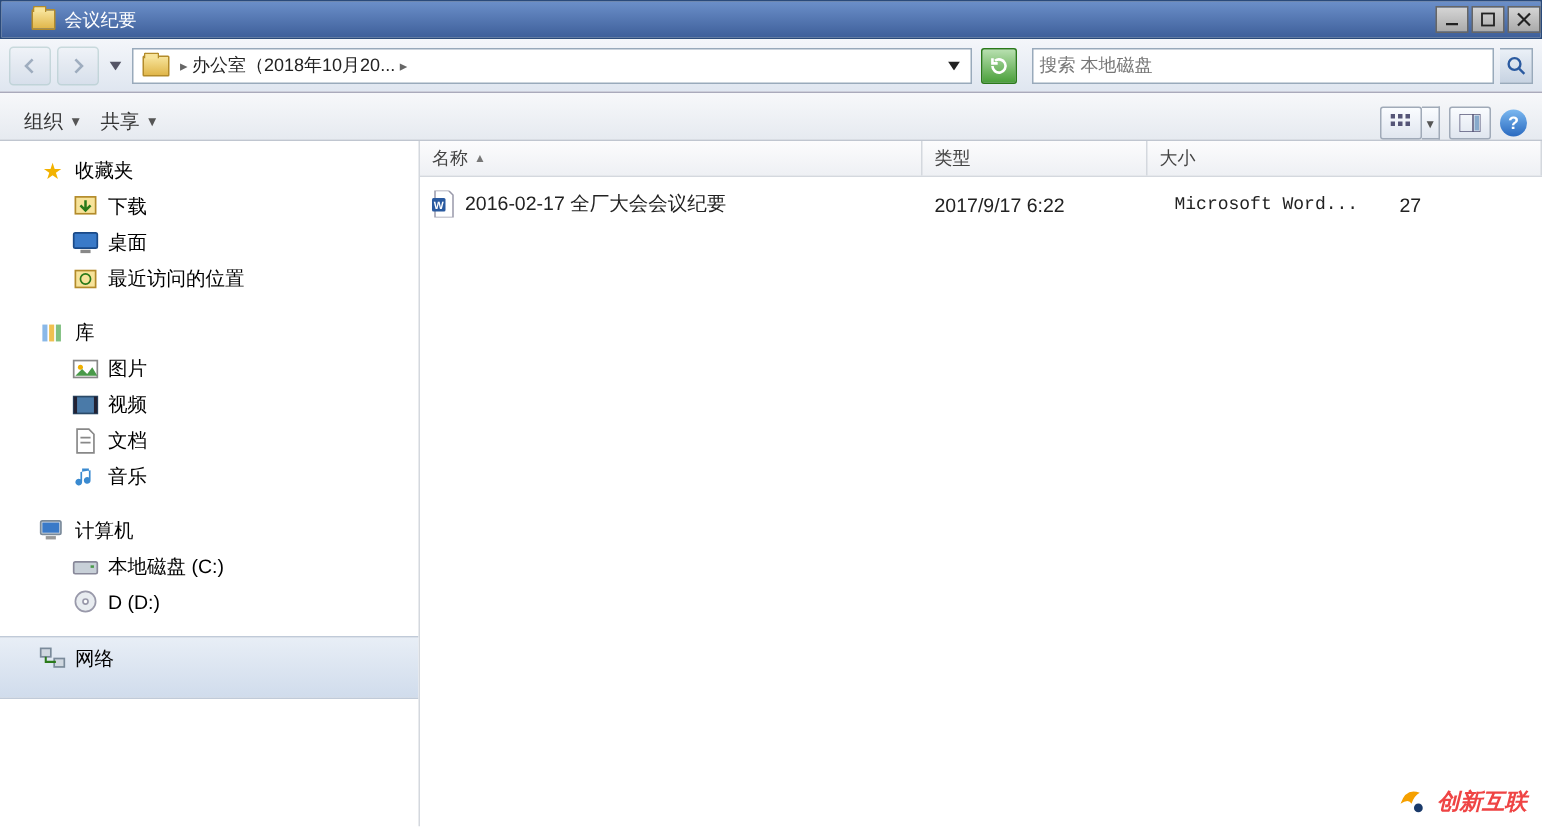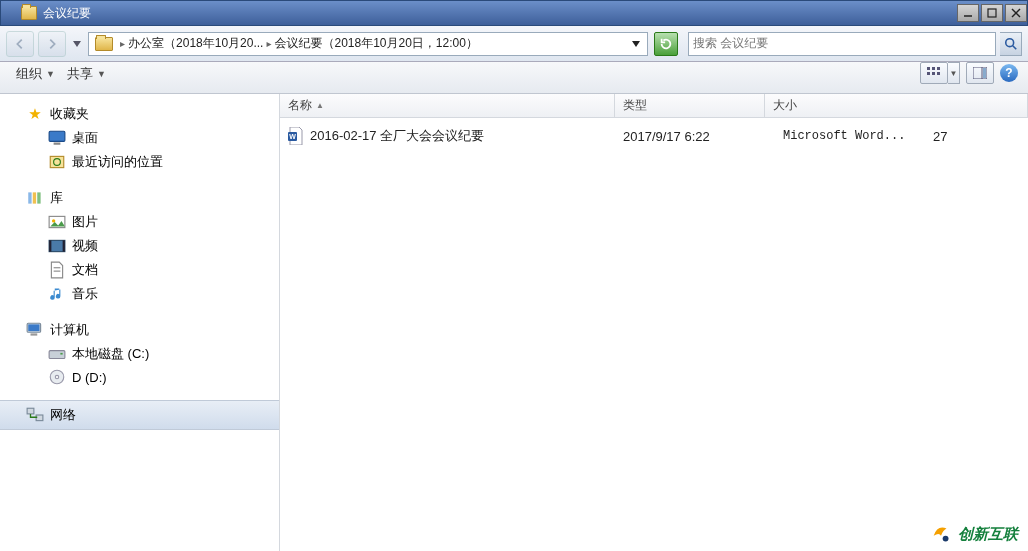--- a/index.html
+++ b/index.html
@@ -26,36 +26,36 @@
   .address .sep{color:#666;margin:0 3px;font-size:10px;}
   .address .crumb{color:#222;white-space:nowrap;}
   .address-drop{width:18px;display:flex;align-items:center;justify-content:center;margin-left:auto;}
   .refresh{width:24px;height:24px;background:linear-gradient(#b8e0b0,#4aa03a);border:1px solid #2a7a1a;border-radius:2px;display:flex;align-items:center;justify-content:center;margin-left:2px;}
   .refresh svg{width:14px;height:14px;stroke:#fff;stroke-width:2;fill:none;}
   .search{flex:1;height:24px;background:#fff;border:1px solid #9ab;margin-left:6px;display:flex;align-items:center;padding:0 4px;font-size:12px;color:#777;}
   .search-btn{width:22px;height:24px;background:linear-gradient(#eaf0f7,#c7d3e2);border:1px solid #9ab;border-left:none;display:flex;align-items:center;justify-content:center;}
   .search-btn svg{width:14px;height:14px;}
 
   
-  .toolbar{height:32px;background:linear-gradient(#f7f8fa,#e6eaf0);border-bottom:1px solid #c0c6d0;display:flex;align-items:flex-start;padding:0 10px;font-size:13px;color:#333;}
+  .toolbar{height:32px;background:linear-gradient(#f7f8fa,#e6eaf0);border-bottom:1px solid #c0c6d0;display:flex;align-items:flex-end;padding:0 10px;font-size:13px;color:#333;}
   .toolbtn{display:flex;align-items:center;gap:4px;padding:3px 6px;border-radius:2px;}
   .toolbtn .tri{font-size:9px;color:#555;}
   .toolbar .right{margin-left:auto;display:flex;align-items:center;gap:6px;}
   .viewbtn{width:28px;height:22px;border:1px solid #a0aab8;background:linear-gradient(#fafcff,#e0e6ef);border-radius:2px;display:flex;align-items:center;justify-content:center;}
   .viewdrop{width:12px;height:22px;border:1px solid #a0aab8;border-left:none;background:linear-gradient(#fafcff,#e0e6ef);display:flex;align-items:center;justify-content:center;font-size:8px;color:#555;}
   .helpbtn{width:18px;height:18px;border-radius:50%;background:linear-gradient(#7bb8f0,#2a6ac0);color:#fff;font-size:12px;display:flex;align-items:center;justify-content:center;font-weight:bold;}
 
   
   .split{display:flex;height:calc(551px - 26px - 36px - 32px);}
   .sidebar{width:280px;border-right:1px solid #d4d8de;background:#fff;padding:8px 0;font-size:13px;overflow:hidden;}
   .sidegroup{margin-bottom:12px;}
   .sideitem{display:flex;align-items:center;gap:6px;padding:3px 0 3px 26px;cursor:default;}
   .sideitem.child{padding-left:48px;}
   .sideitem .ic{width:18px;height:16px;display:flex;align-items:center;justify-content:center;}
-  .sideitem.network{background:linear-gradient(#e8eef6,#d0dcec);border-top:1px solid #c0cad8;border-bottom:1px solid #c0cad8;margin:0;padding-top:5px;padding-bottom:5px;}
+  .sideitem.network{background:linear-gradient(#e8eef6,#d0dcec);border-top:1px solid #c0cad8;border-bottom:1px solid #c0cad8;margin:0;padding-top:5px;padding-bottom:17px;}
 
   
   .ic-star{color:#f2b200;font-size:15px;}
   
   
   .content{flex:1;display:flex;flex-direction:column;}
   .colheaders{height:24px;background:linear-gradient(#fcfcfd,#eef0f4);border-bottom:1px solid #d4d8de;display:flex;font-size:12px;color:#444;}
   .colh{border-right:1px solid #d4d8de;display:flex;align-items:center;padding:0 8px;}
   .colh .sort{font-size:8px;margin-left:4px;color:#777;}
   .col-name{width:335px;}
@@ -63,21 +63,21 @@
   .col-type{width:150px;}
   .col-size{flex:1;}
   .filerow{display:flex;align-items:center;height:30px;font-size:13px;color:#222;padding-top:6px;}
   .filerow .c{padding:0 8px;}
   .filerow .c-name{width:335px;display:flex;align-items:center;gap:6px;}
   .filerow .c-date{width:160px;}
   .filerow .c-type{width:150px;font-family:"Courier New",monospace;font-size:12px;}
   .filerow .c-size{flex:1;padding-right:22px;}
   .wordicon{width:16px;height:18px;}
 
-  .watermark{position:absolute;right:10px;bottom:6px;display:flex;align-items:center;gap:6px;font-size:15px;color:#15803d;font-style:italic;font-weight:bold;}
+  .watermark{position:absolute;right:10px;bottom:6px;display:flex;align-items:center;gap:6px;font-size:15px;color:#ef4444;font-style:italic;font-weight:bold;}
   .watermark .logo{width:22px;height:22px;}
   .watermark .logo svg{width:22px;height:22px;}
 </style>
 </head>
 <body>
 
 <div class="titlebar">
   <div class="folder-small"></div>
   <span>会议纪要</span>
   <div class="spacer"></div>
@@ -116,35 +116,34 @@
       <svg width="8" height="6" viewBox="0 0 8 6">
         <path d="M0 0 L8 0 L4 6 Z" fill="#556"></path>
       </svg>
     </div>
 
   <div class="address">
     <div class="folder-small"></div>
     <span class="sep">▸</span>
     <span class="crumb">办公室（2018年10月20...</span>
     <span class="sep">▸</span>
-    <span class="crumb">会议纪要（2018年10月20日，12:00）</span>
     <div class="address-drop">
         <svg width="8" height="6" viewBox="0 0 8 6">
           <path d="M0 0 L8 0 L4 6 Z" fill="#222"></path>
         </svg>
       </div>
   </div>
   <div class="refresh">
     <svg viewBox="0 0 16 16">
         <path d="M3 8 a5 5 0 1 0 2 -4 M3 2 v4 h4"></path>
       </svg>
   </div>
 
   <div class="search">
-    <span>搜索 会议纪要</span>
+    <span>搜索 本地磁盘</span>
   </div>
   <div class="search-btn">
     <svg viewBox="0 0 16 16">
         <circle cx="6.5" cy="6.5" r="4.5" fill="none" stroke="#2a5aa0" stroke-width="1.8"></circle>
         <line x1="10" y1="10" x2="14" y2="14" stroke="#2a5aa0" stroke-width="1.8"></line>
       </svg>
   </div>
 </div>
 
 <div class="toolbar">
@@ -185,20 +184,29 @@
 
   <div class="sidebar">
     <div class="sidegroup">
       <div class="sideitem">
           <span class="ic ic-star">★</span>
           <span>收藏夹</span>
         </div>
       <div class="sideitem child">
           <span class="ic">
             <svg viewBox="0 0 16 16">
+              <rect x="2" y="2" width="12" height="10" fill="#f7e39a" stroke="#b38b2a"></rect>
+              <path d="M8 4 v5 M5 7 l3 3 3 -3" stroke="#2a7a1a" stroke-width="1.5" fill="none"></path>
+            </svg>
+          </span>
+          <span>下载</span>
+        </div>
+      <div class="sideitem child">
+          <span class="ic">
+            <svg viewBox="0 0 16 16">
               <rect x="1" y="2" width="14" height="9" rx="1" fill="#3a7ac8" stroke="#1a4a88"></rect>
               <rect x="5" y="12" width="6" height="2" fill="#888"></rect>
             </svg>
           </span>
           <span>桌面</span>
         </div>
       <div class="sideitem child">
           <span class="ic">
             <svg viewBox="0 0 16 16">
               <rect x="2" y="3" width="12" height="10" fill="#f7e39a" stroke="#b38b2a"></rect>

